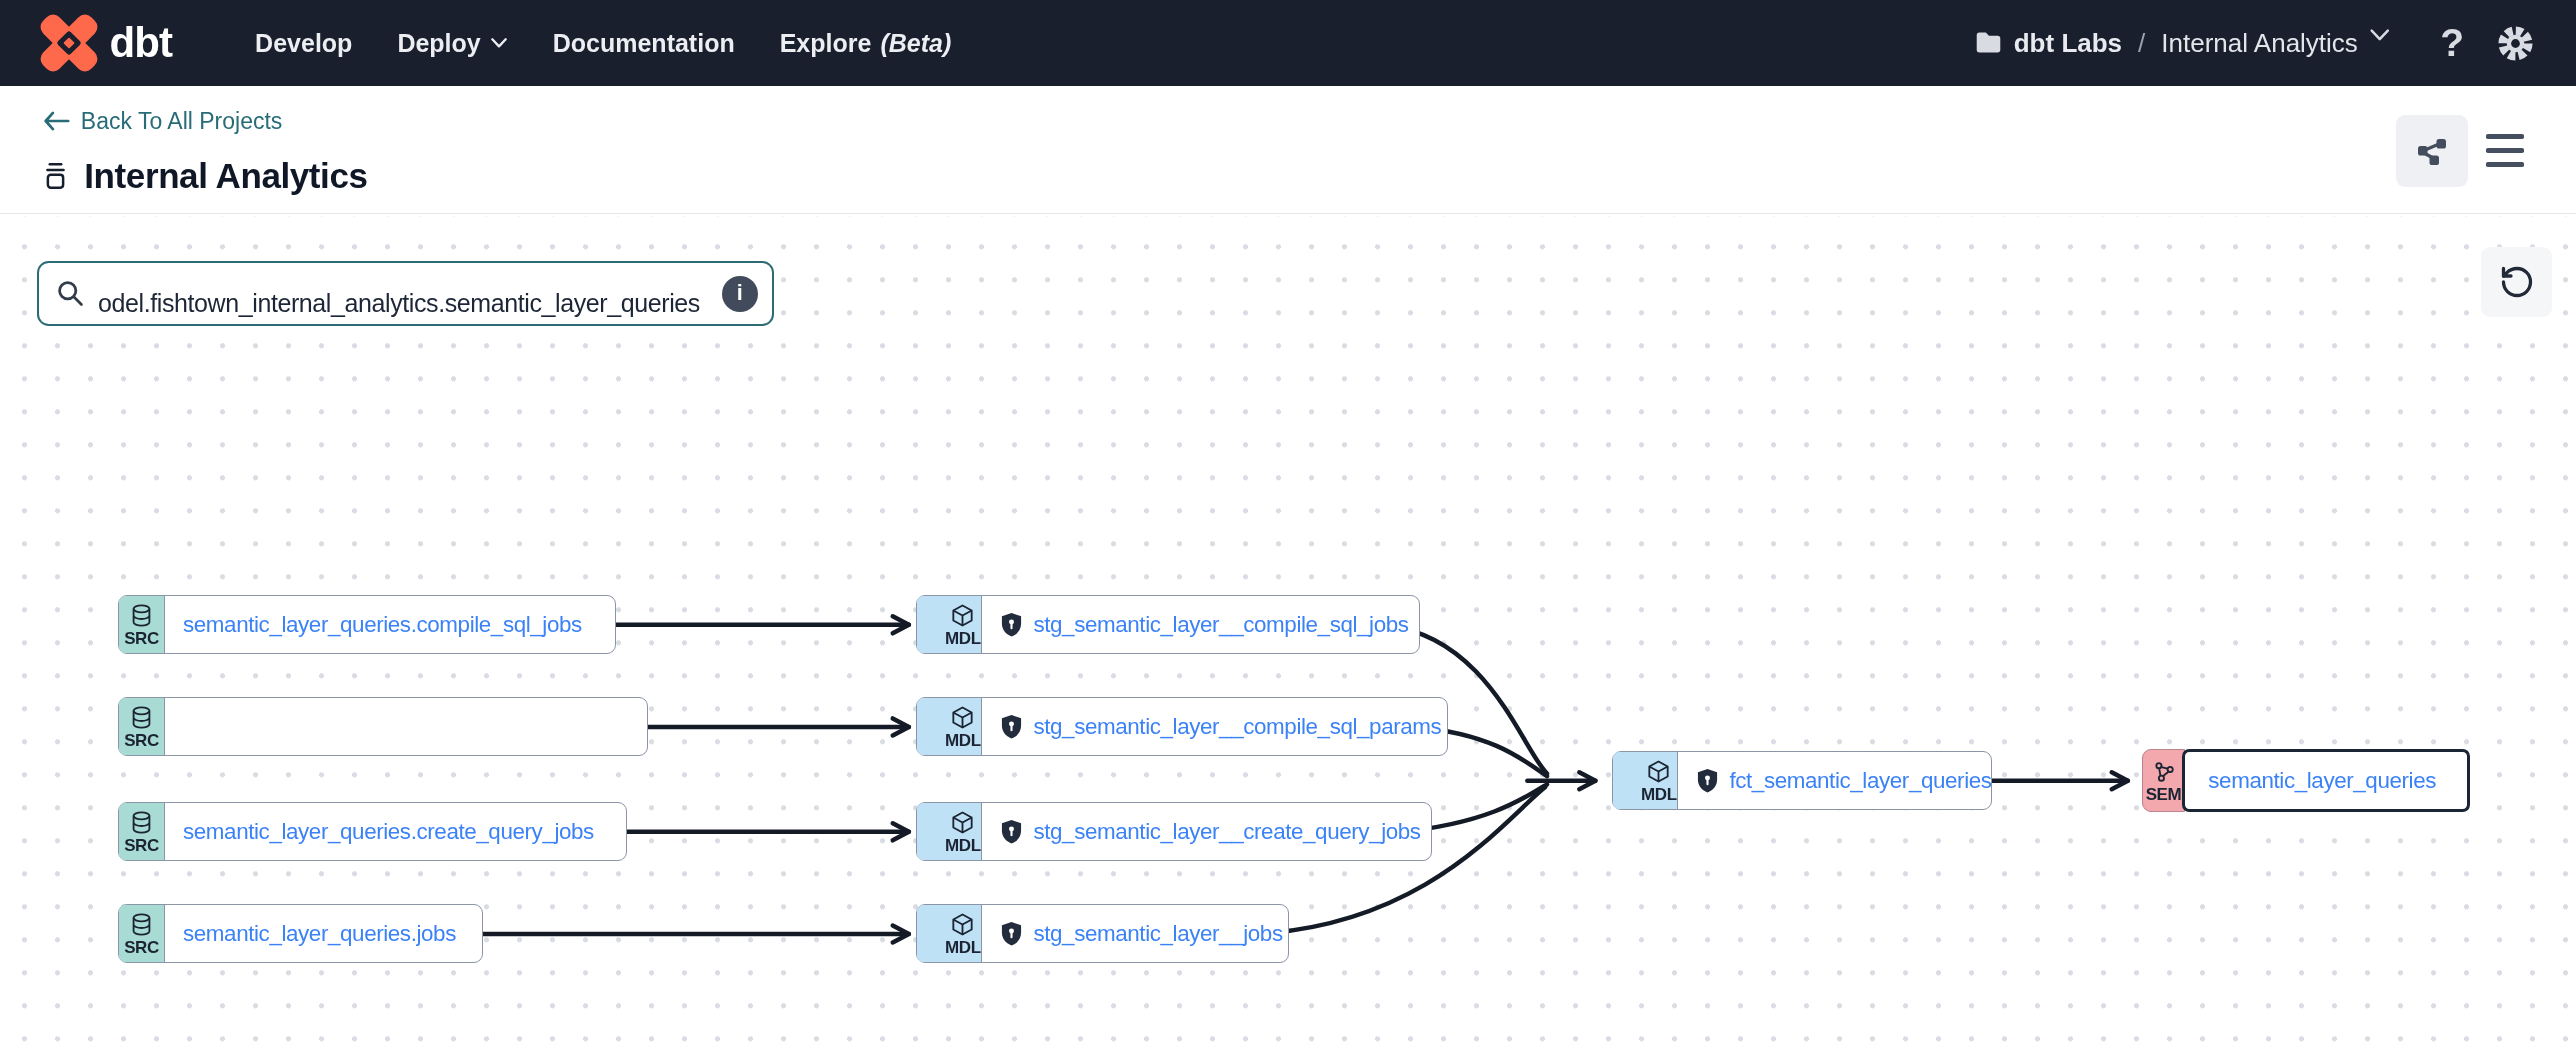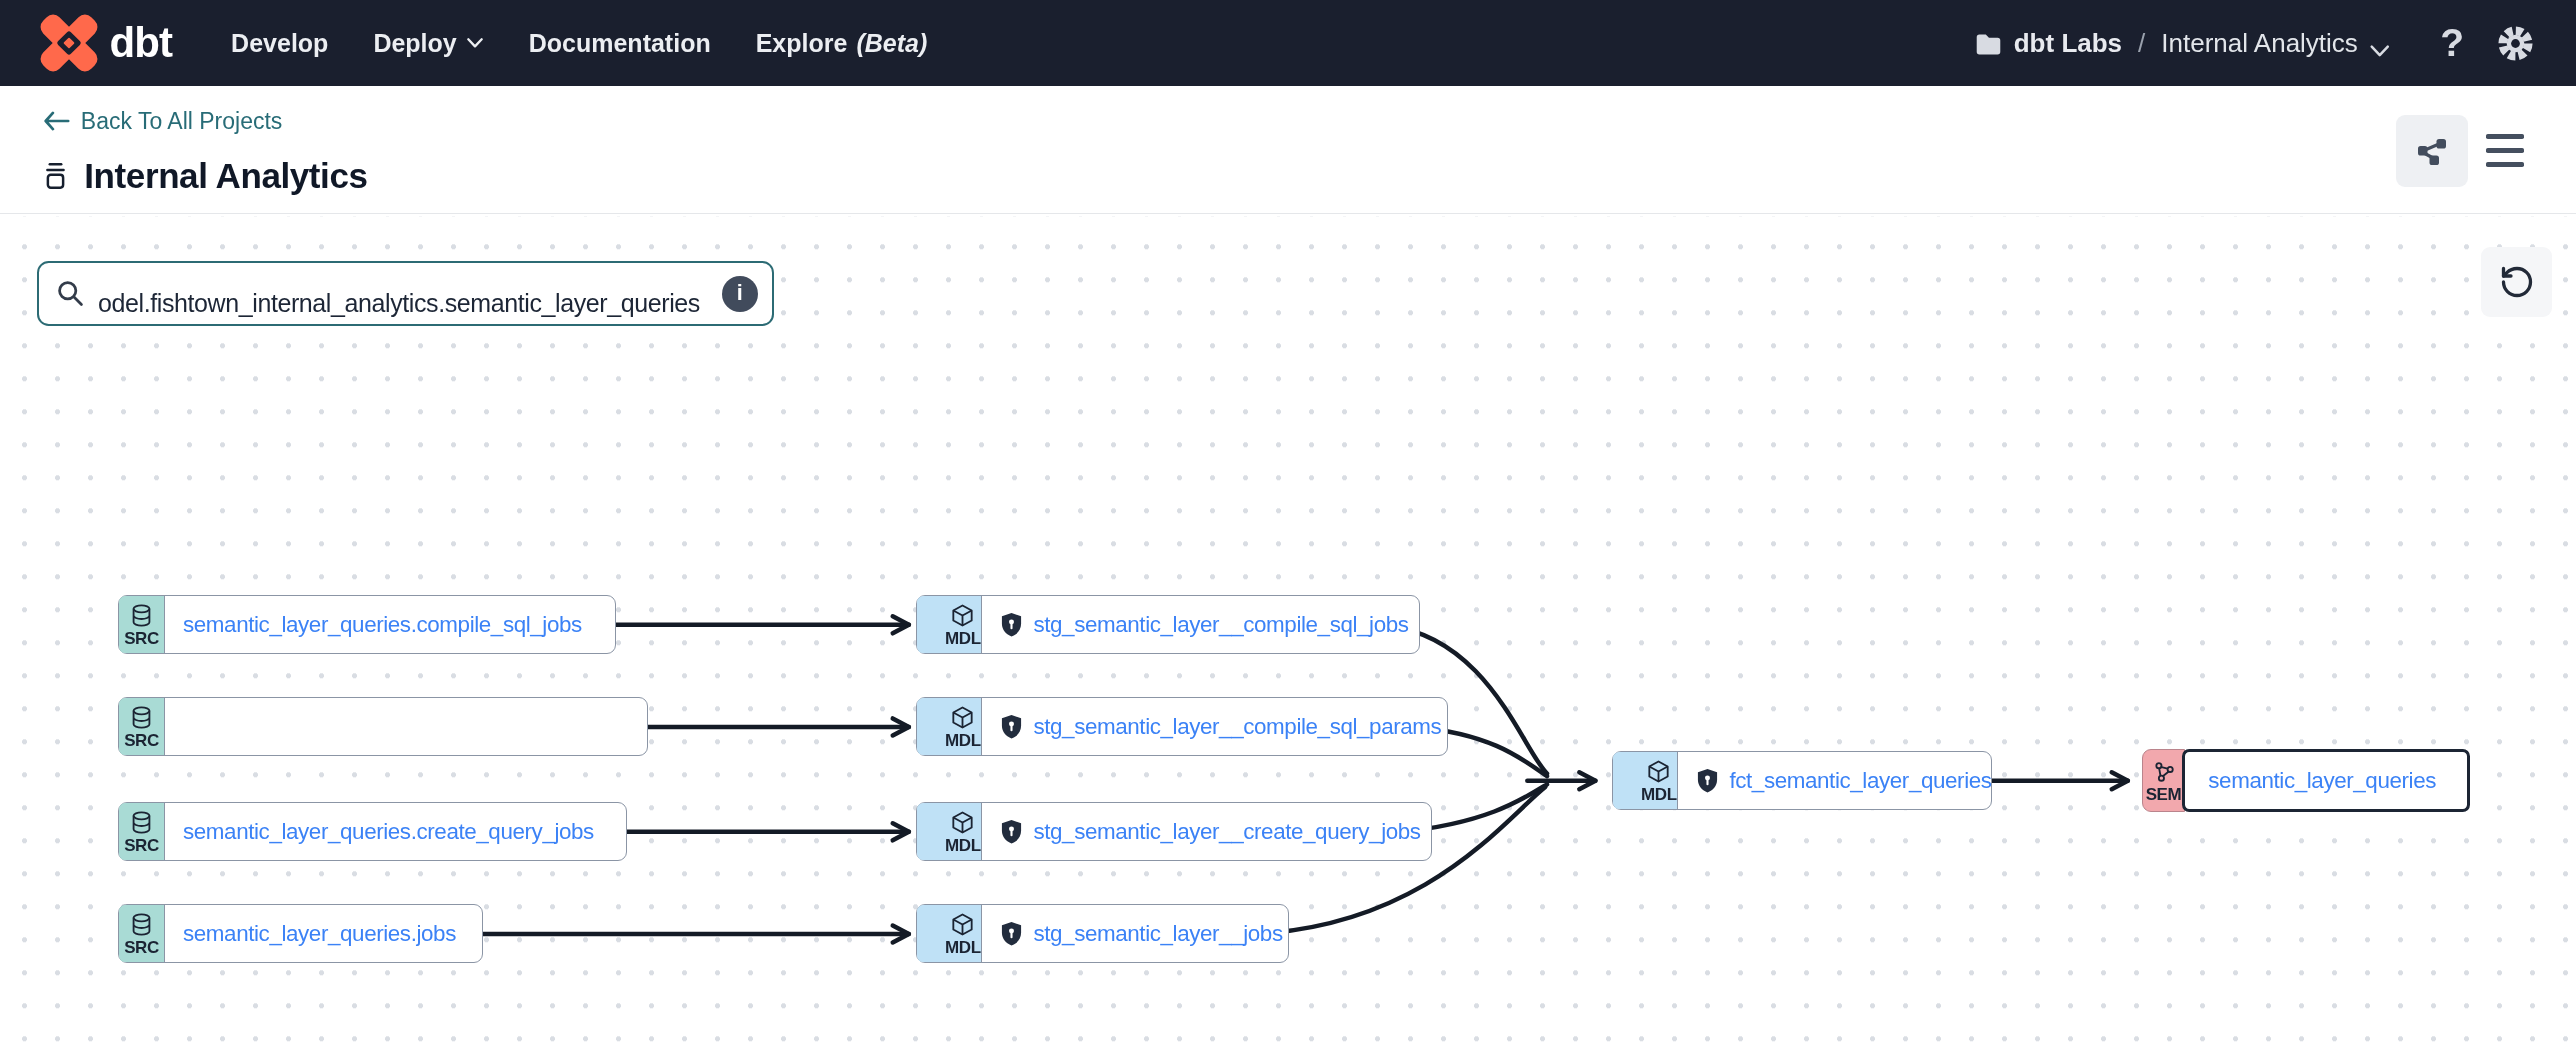--- a/index.html
+++ b/index.html
@@ -5,21 +5,21 @@
   * { box-sizing: border-box; }
   html,body { margin:0; padding:0; }
   body {
     width:2576px; height:1047px; position:relative; overflow:hidden;
     background:#ffffff; font-family:"Liberation Sans", sans-serif; color:#1a2433;
   }
 
   
   .topnav {
     position:absolute; top:0; left:0; right:0; height:86px;
-    background:#1a1f2e; display:flex; align-items:center; padding:0 41px;
+    background:#1a1f2e; display:flex; align-items:center; padding:0 41px;gap:24px;
   }
   .brand { display:flex; align-items:center; gap:12.5px; cursor:pointer; }
   .brand-mark { position:relative; width:56px; height:56px; }
   .brand-mark .bar {
     position:absolute; left:50%; top:50%; width:68px; height:23px;
     background:#ff694b; border-radius:9px;
   }
   .brand-mark .bar.a { transform:translate(-50%,-50%) rotate(45deg); }
   .brand-mark .bar.b { transform:translate(-50%,-50%) rotate(-45deg); }
   .brand-mark .core {
@@ -31,21 +31,21 @@
     transform:translate(-50%,-50%) rotate(45deg); border-radius:0.9px;
   }
   .brand-text { font-size:42px; font-weight:700; color:#ffffff; letter-spacing:-0.9px; }
   .nav-items { display:flex; align-items:center; gap:45px; margin-left:59px; }
   .nav-item {
     display:flex; align-items:center; gap:9px;
     font-size:25px; font-weight:700; color:#eceef2; cursor:pointer; white-space:nowrap;
   }
   .nav-item .beta { font-style:italic; }
   .topnav-right { margin-left:auto; display:flex; align-items:center; }
-  .crumb { display:flex; align-items:flex-end; cursor:pointer; }
+  .crumb { display:flex; align-items:flex-start; cursor:pointer; }
   .crumb-account { font-size:26px; font-weight:700; color:#e8eaef; margin-left:10.8px; }
   .crumb-sep { font-size:26px; color:#9aa1ad; margin:0 16px; }
   .crumb-project { font-size:26px; font-weight:400; color:#e2e5ea; }
   .crumb-chevron { margin-left:10.8px; }
   .help-glyph { font-size:39px; font-weight:700; color:#d8dbe2; margin-left:50px; cursor:pointer; }
   .gear { margin-left:32px; cursor:pointer; }
 
   
   .page-header {
     position:absolute; top:86px; left:0; right:0; height:128px; background:#ffffff;

